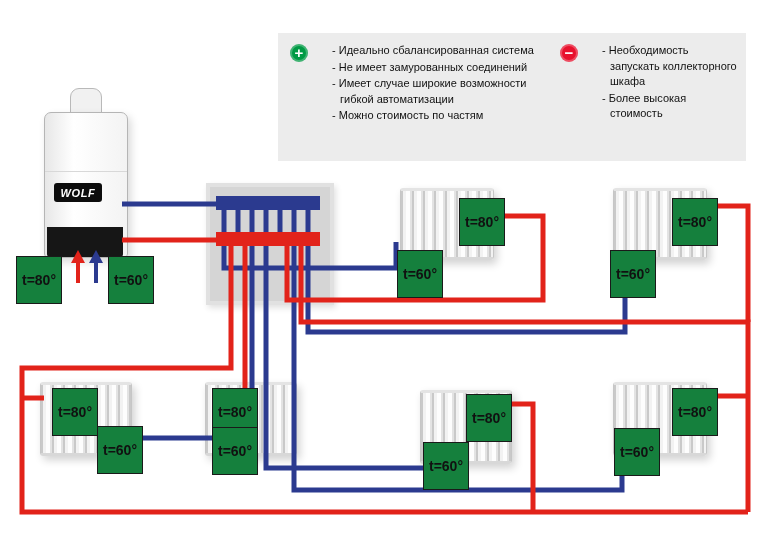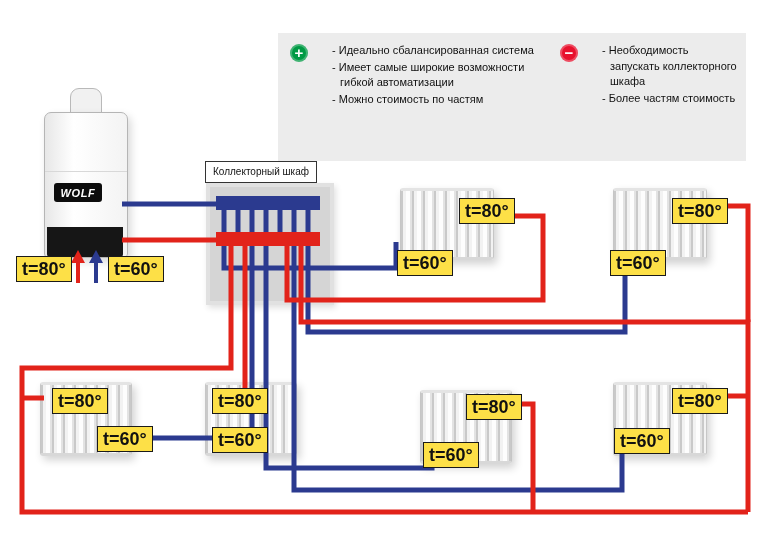--- a/index.html
+++ b/index.html
@@ -41,58 +41,58 @@
     background:#d5d5d5;border:4px solid #e1e1e1;box-sizing:border-box;z-index:3;
     box-shadow:2px 3px 6px rgba(0,0,0,.12);}
   #cabinet-label{position:absolute;left:205px;top:161px;background:#fff;border:1px solid #333;
     font-size:10px;padding:2px 7px;z-index:30;white-space:nowrap;}
   
   .radiator{position:absolute;z-index:5;border:1px solid #c6c6c6;border-radius:3px;
     background:repeating-linear-gradient(90deg,#c9c9c9 0 2px,#f2f2f2 2px 5px,#fdfdfd 5px 9px,#e3e3e3 9px 11px);
     border-top:3px solid #e4e4e4;border-bottom:3px solid #d8d8d8;
     box-shadow:3px 4px 8px rgba(0,0,0,.18);}
   
-  .temp-label{position:absolute;background:#fde047;border:1px solid #1a1a1a;
-    font-weight:bold;font-size:18px;line-height:16px;padding:4px 5px;
+  .temp-label{position:absolute;background:#15803d;border:1px solid #1a1a1a;
+    font-weight:bold;font-size:14px;line-height:16px;padding:15px 5px;
     z-index:30;white-space:nowrap;}
   
   #pipes{position:absolute;left:0;top:0;z-index:10;pointer-events:none;}
 </style>
 </head>
 <body>
 
 <div id="stage">
 
   <div id="info-box">
     <div class="info-col pros">
       <div class="badge" style="background:#009a44">+</div>
       <ul class="info-list">
         <li>- Идеально сбалансированная система</li>
-        <li>- Имеет самые широкие возможности гибкой автоматизации</li>
+        <li>- Не имеет замурованных соединений</li>
+        <li>- Имеет случае широкие возможности гибкой автоматизации</li>
         <li>- Можно стоимость по частям</li>
       </ul>
     </div>
     <div class="info-col cons">
       <div class="badge" style="background:#e8112d">−</div>
       <ul class="info-list">
         <li>- Необходимость запускать коллекторного шкафа</li>
-        <li>- Более частям стоимость</li>
+        <li>- Более высокая стоимость</li>
       </ul>
     </div>
   </div>
 
   <div id="chimney"></div>
   <div id="boiler">
     <div id="boiler-line"></div>
     <div id="boiler-brand">WOLF</div>
     <div id="boiler-base"></div>
   </div>
 
   <div id="cabinet"></div>
-  <div id="cabinet-label" class="temp-label" style="font-weight:normal">Коллекторный шкаф</div>
 
   <div class="radiator" style="left:400px;top:188px;width:92px;height:66px"></div>
   <div class="radiator" style="left:613px;top:188px;width:92px;height:66px"></div>
   <div class="radiator" style="left:40px;top:382px;width:90px;height:68px"></div>
   <div class="radiator" style="left:205px;top:382px;width:90px;height:68px"></div>
   <div class="radiator" style="left:420px;top:390px;width:90px;height:68px"></div>
   <div class="radiator" style="left:613px;top:382px;width:92px;height:68px"></div>
 
   <svg id="pipes" width="770" height="550" viewBox="0 0 770 550">
 

